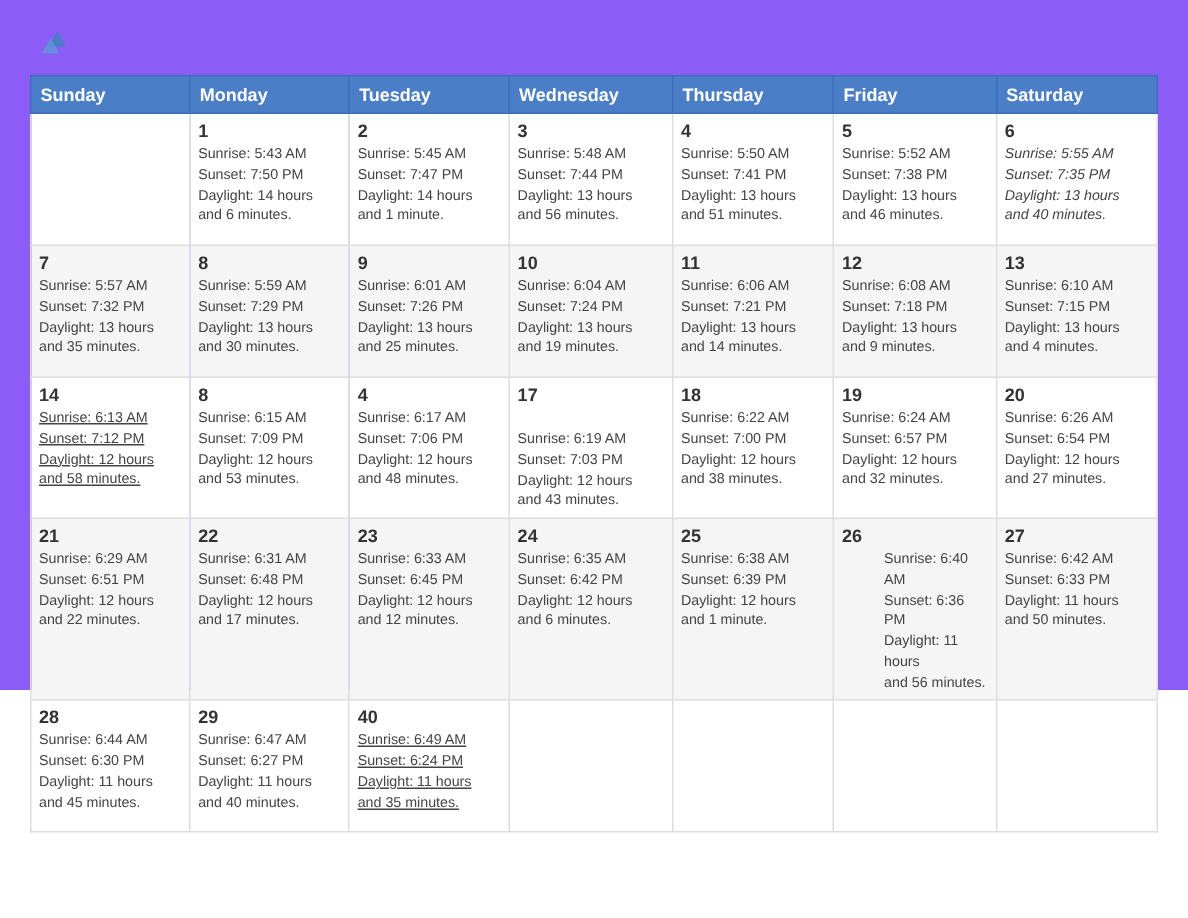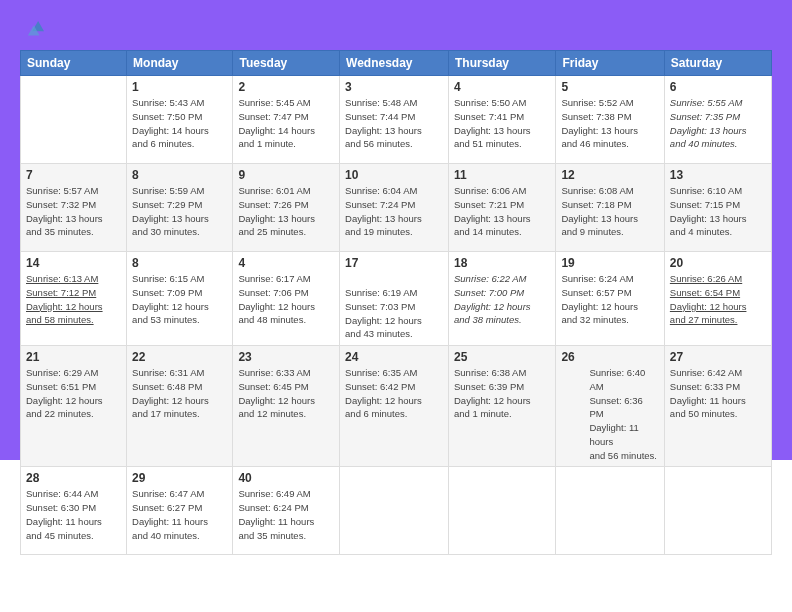--- a/index.html
+++ b/index.html
@@ -252,35 +252,35 @@
           </td>
           <td>
             <span class="day-num">17</span>
             <div class="day-info" style="white-space: pre-line; margin-top: 16px;">Sunrise: 6:19 AM
 Sunset: 7:03 PM
 Daylight: 12 hours
 and 43 minutes.</div>
           </td>
           <td>
             <span class="day-num">18</span>
-            <div class="day-info" style="white-space: pre-line; font-style: italic;">Sunrise: 6:22 AM
+            <div class="day-info" style="white-space: pre-line;">Sunrise: 6:22 AM
 Sunset: 7:00 PM
 Daylight: 12 hours
 and 38 minutes.</div>
           </td>
           <td>
             <span class="day-num">19</span>
             <div class="day-info" style="white-space: pre-line;">Sunrise: 6:24 AM
 Sunset: 6:57 PM
 Daylight: 12 hours
 and 32 minutes.</div>
           </td>
           <td>
             <span class="day-num">20</span>
-            <div class="day-info" style="white-space: pre-line; text-decoration: underline;">Sunrise: 6:26 AM
+            <div class="day-info" style="white-space: pre-line;">Sunrise: 6:26 AM
 Sunset: 6:54 PM
 Daylight: 12 hours
 and 27 minutes.</div>
           </td>
         </tr>
         <tr class="row-shaded">
           <td>
             <span class="day-num">21</span>
             <div class="day-info" style="white-space: pre-line;">Sunrise: 6:29 AM
 Sunset: 6:51 PM
@@ -340,21 +340,21 @@
           </td>
           <td>
             <span class="day-num">29</span>
             <div class="day-info" style="white-space: pre-line;">Sunrise: 6:47 AM
 Sunset: 6:27 PM
 Daylight: 11 hours
 and 40 minutes.</div>
           </td>
           <td>
             <span class="day-num">40</span>
-            <div class="day-info" style="white-space: pre-line;">Sunrise: 6:49 AM
+            <div class="day-info" style="white-space: pre-line; text-decoration: underline;">Sunrise: 6:49 AM
 Sunset: 6:24 PM
 Daylight: 11 hours
 and 35 minutes.</div>
           </td>
           <td class="empty-cell"></td>
           <td class="empty-cell"></td>
           <td class="empty-cell"></td>
           <td class="empty-cell"></td>
         </tr>
       </tbody>

